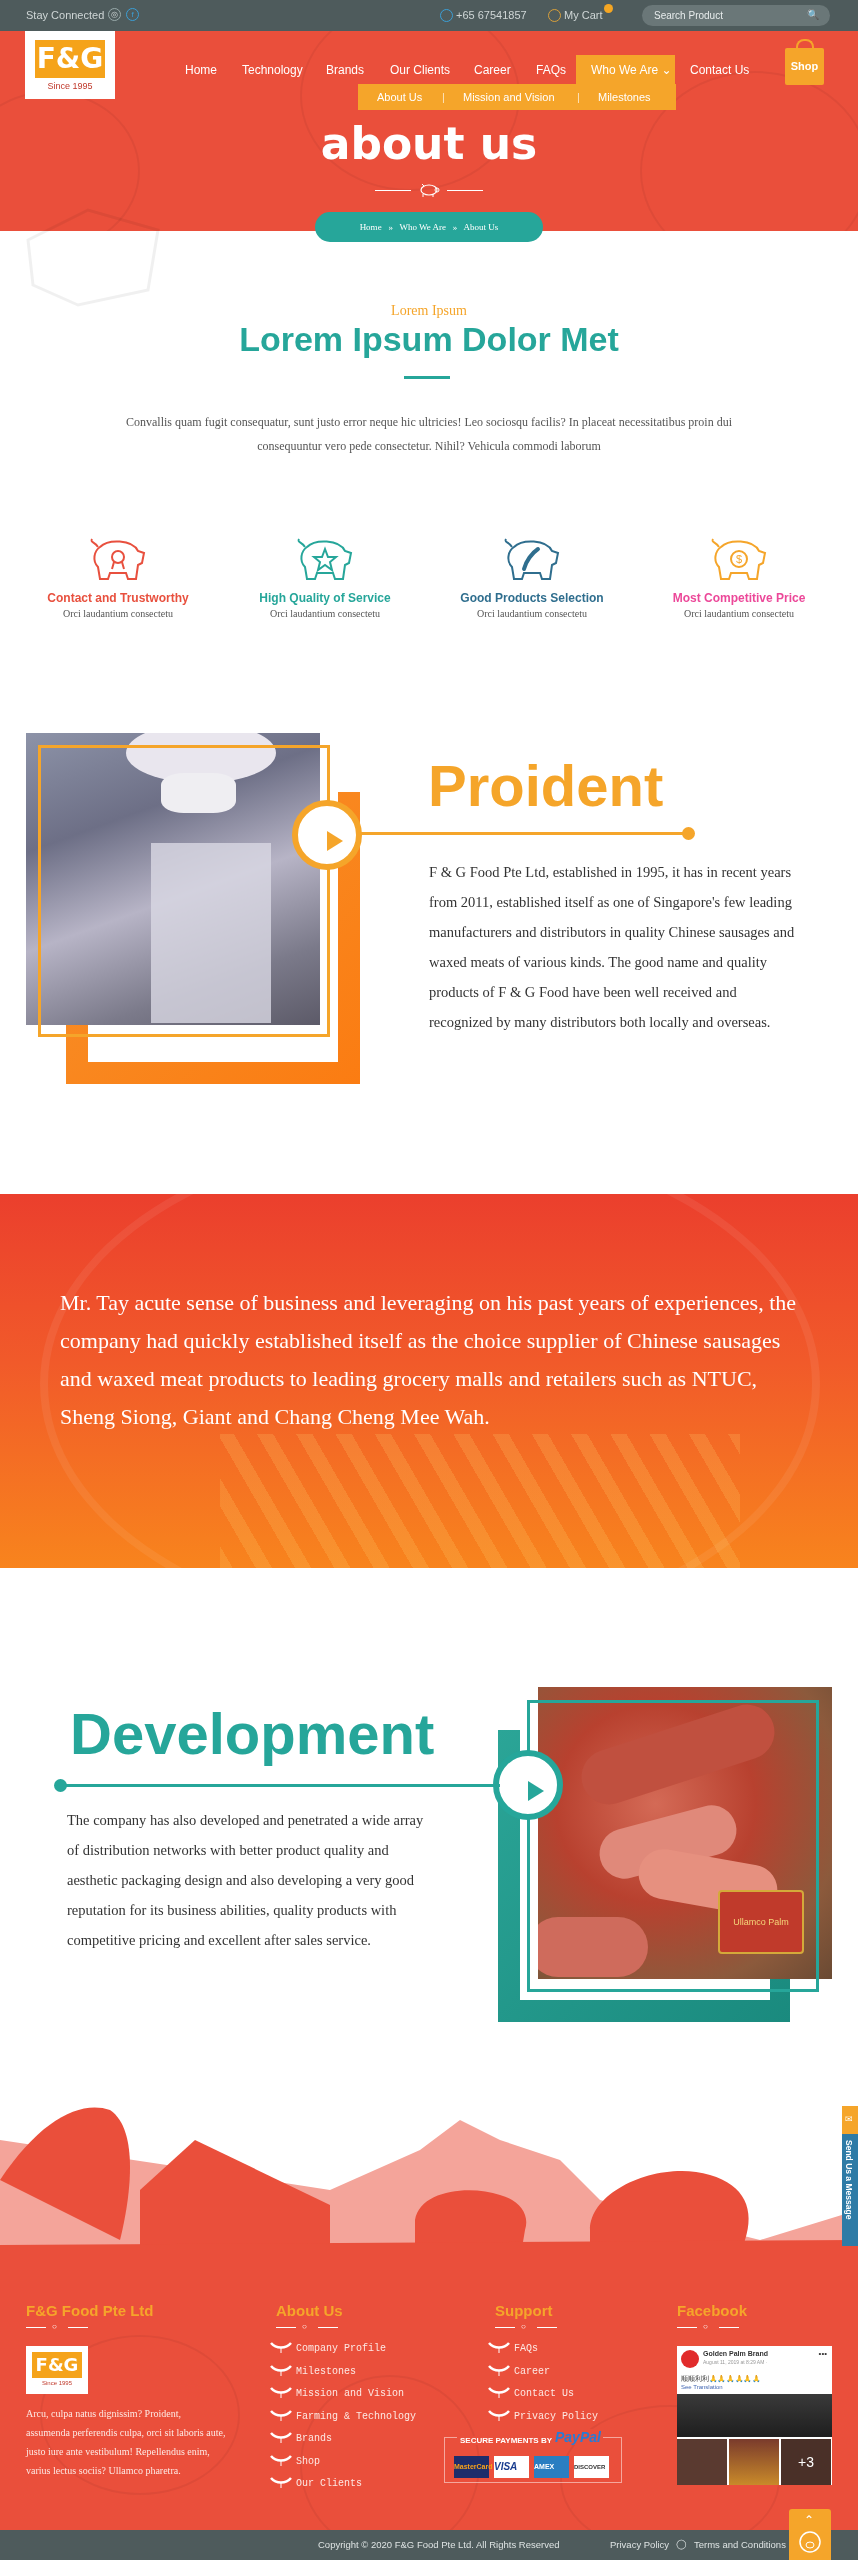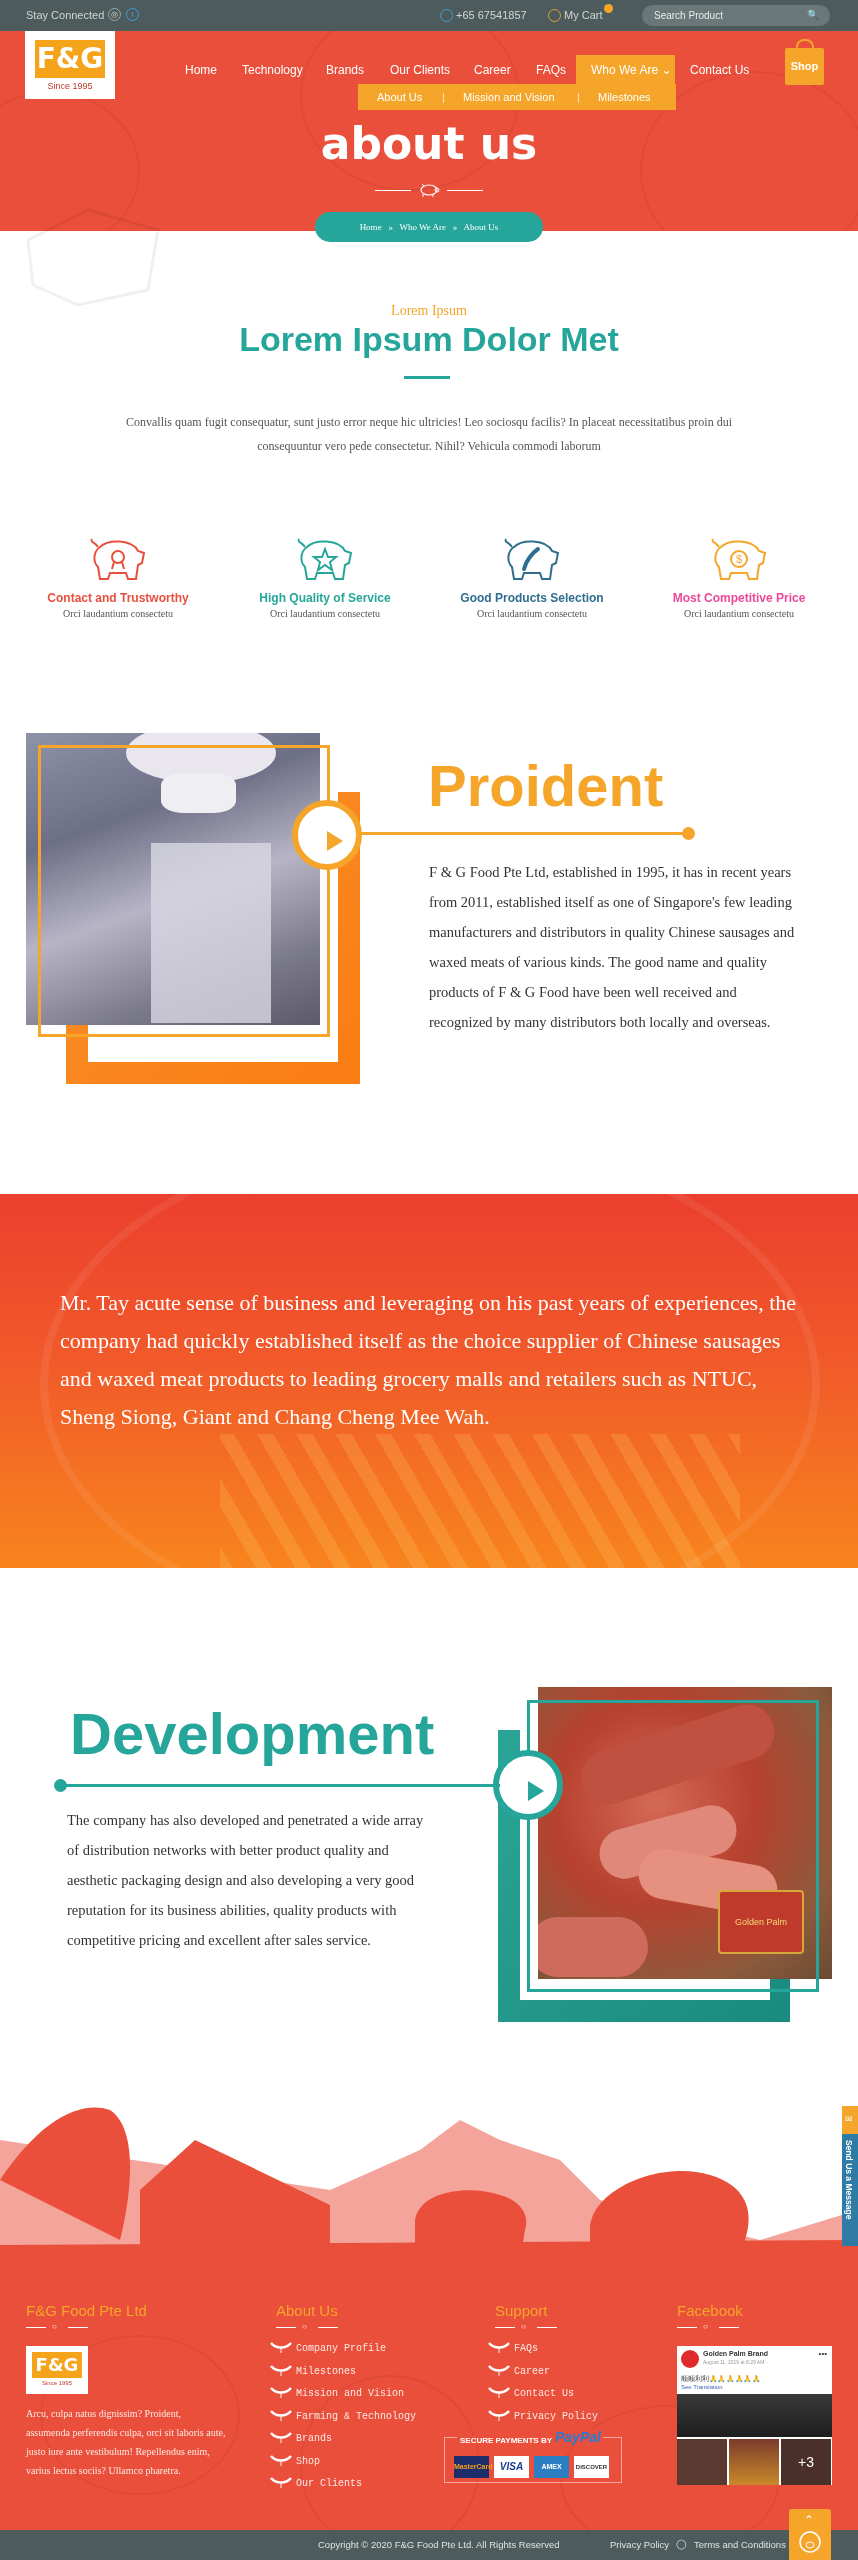--- a/index.html
+++ b/index.html
@@ -62,33 +62,33 @@
 .dv-dot{position:absolute;left:54px;top:1779px;width:13px;height:13px;border-radius:50%;background:#26a69a}
 .dv-text{position:absolute;left:67px;top:1805px;width:370px;font-size:14.5px;line-height:30px;color:#333;font-family:"Liberation Serif",serif}
 .dv-back{position:absolute;left:498px;top:1730px;width:292px;height:292px;background:linear-gradient(135deg,#2ba597,#1a8a7e)}
 .dv-back-inner{position:absolute;left:520px;top:1730px;width:250px;height:270px;background:#fff}
 .dv-photo{position:absolute;left:538px;top:1687px;width:294px;height:292px;background:radial-gradient(ellipse at 40% 40%,#d46a56 0%,#b8412f 40%,#8c5a3c 75%,#6a4a33 100%);overflow:hidden}
 .dv-frame{position:absolute;left:527px;top:1700px;width:292px;height:292px;border:3px solid #26a69a}
 .gp-logo{position:absolute;left:718px;top:1890px;width:86px;height:64px;border:2px solid #d4a93a;background:#c03a2b;color:#f5d77a;font-size:9px;text-align:center;line-height:60px;border-radius:4px}
 
 .scenery{position:absolute;left:0;top:2080px;width:858px;height:180px}
 .footer{position:absolute;left:0;top:2255px;width:858px;height:275px;background:#ea4f3b;overflow:hidden}
-.f-h{position:absolute;top:2302px;color:#f5a52a;font-size:15px;font-weight:normal}
+.f-h{position:absolute;top:2302px;color:#f5a52a;font-size:15px;font-weight:bold}
 .f-div{position:absolute;width:64px;height:10px}
 .f-div .ln{position:absolute;top:5px;width:20px;height:1px;background:#fff}
 .f-logo{position:absolute;left:26px;top:2346px;width:62px;height:48px;background:#fff;text-align:center}
 .f-logo .fg{margin:6px auto 0;width:50px;height:26px;background:#f5a31a;color:#fff;font-weight:bold;font-size:18px;line-height:26px;font-family:"DejaVu Sans",sans-serif}
 .f-logo .since{color:#c0392b;font-size:6px;margin-top:2px}
 .f-about{position:absolute;left:26px;top:2404px;width:200px;color:#fde8e3;font-size:10px;line-height:19px;font-family:"Liberation Serif",serif}
 .f-link{position:absolute;color:#fde8e3;font-size:10px;font-family:Liberation Mono, monospace}
 .f-link .saus{display:inline-block;width:22px;height:14px;vertical-align:-3px;margin-right:4px}
 .pay{position:absolute;left:444px;top:2437px;width:178px;height:46px;border:1px solid rgba(255,255,255,.5)}
 .pay .lbl{position:absolute;left:12px;top:-2px;color:#fff;font-size:8px;font-weight:bold;background:#ea4f3b;padding:0 3px}
 .pay .pp{position:absolute;left:108px;top:-9px;color:#2a7bd4;font-size:14px;font-weight:bold;font-style:italic;background:#ea4f3b;padding:0 2px}
-.card{position:absolute;top:18px;width:35px;height:22px;font-size:7px;font-weight:bold;text-align:center;line-height:22px}
+.card{position:absolute;top:18px;width:35px;height:22px;font-size:7px;font-weight:bold;line-height:22px}
 .fb{position:absolute;left:677px;top:2346px;width:155px;height:139px;background:#fff;overflow:hidden}
 .fb .av{position:absolute;left:4px;top:4px;width:18px;height:18px;border-radius:50%;background:#e12b2b}
 .fb .nm{position:absolute;left:26px;top:4px;font-size:7px;font-weight:bold;color:#333}
 .fb .dt{position:absolute;left:26px;top:13px;font-size:5px;color:#999}
 .fb .more{position:absolute;right:5px;top:3px;font-size:8px;color:#333}
 .fb .msg{position:absolute;left:4px;top:28px;font-size:7px;color:#333}
 .fb .tr{position:absolute;left:4px;top:38px;font-size:6px;color:#4267b2}
 .fb .img1{position:absolute;left:0;top:48px;width:155px;height:43px;background:linear-gradient(180deg,#3a3a3a,#1e1e1e)}
 .fb .thumb{position:absolute;top:93px;width:50px;height:46px}
 .copybar{position:absolute;left:0;top:2530px;width:858px;height:30px;background:#4e5b5c;color:#dde3e3;font-size:9.5px}
@@ -229,21 +229,21 @@
 
 <div class="dv-back"></div>
 <div class="dv-back-inner"></div>
 <div class="dv-photo">
   <div class="abs" style="left:40px;top:40px;width:200px;height:55px;border-radius:30px;background:#c0503f;transform:rotate(-18deg)"></div>
   <div class="abs" style="left:60px;top:130px;width:140px;height:50px;border-radius:30px;background:#e0897a;transform:rotate(-15deg)"></div>
   <div class="abs" style="left:100px;top:170px;width:140px;height:50px;border-radius:30px;background:#e6907f;transform:rotate(10deg)"></div>
   <div class="abs" style="left:-10px;top:230px;width:120px;height:60px;border-radius:30px;background:#cf6b5c"></div>
 </div>
 <div class="dv-frame"></div>
-<div class="gp-logo">Golden Palm</div>
+<div class="gp-logo">Ullamco Palm</div>
 <div class="play" style="left:493px;top:1750px;border:6px solid #26a69a;color:#26a69a;width:70px;height:70px"></div>
 <div class="dv-line"></div>
 <div class="dv-dot"></div>
 <div class="dv-title">Development</div>
 <div class="dv-text">The company has also developed and penetrated a wide array of distribution networks with better product quality and  aesthetic packaging design and also developing a very  good reputation for its business abilities, quality products with competitive pricing and excellent after sales service.</div>
 
 <svg class="scenery" viewBox="0 0 858 180">
   <path d="M0 60 L200 90 L330 110 L420 70 L460 40 L500 60 L560 80 L600 120 L760 160 L858 130 L858 180 L0 180 Z" fill="#f4a49a"></path>
   <path d="M0 100 C40 40 80 20 110 30 C140 50 130 120 120 160 Z" fill="#ea4f3b"></path>
   <path d="M140 110 L195 60 L330 125 L330 180 L140 180 Z" fill="#ea4f3b"></path>

